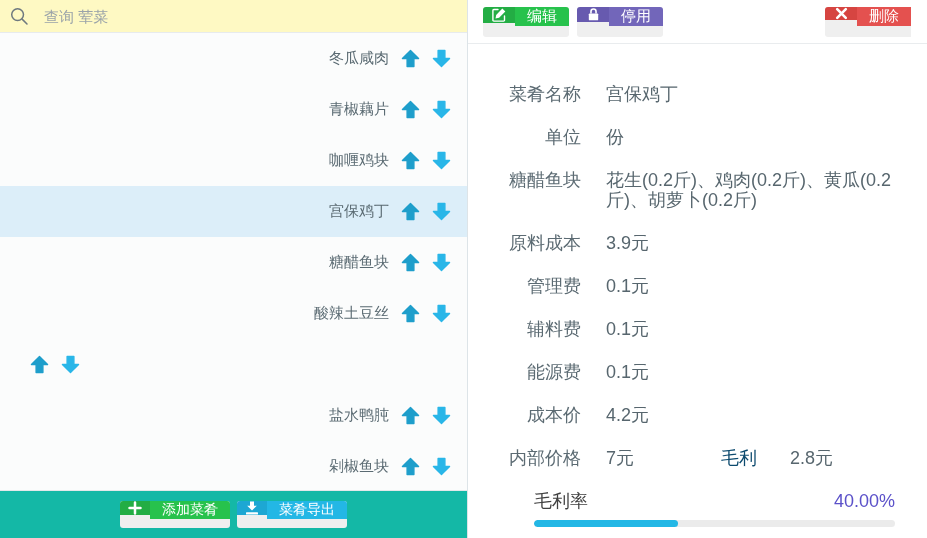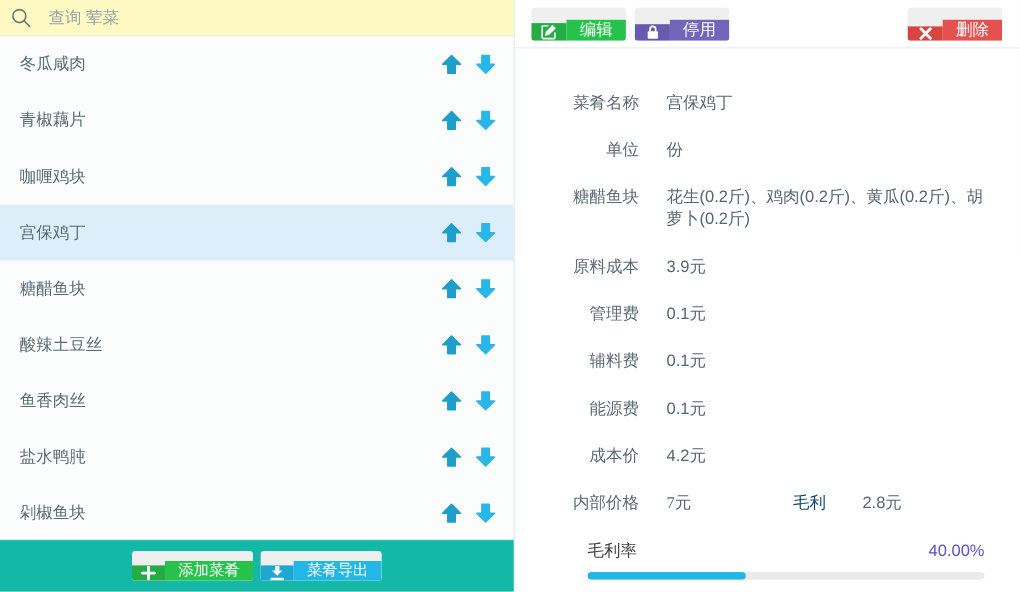--- a/index.html
+++ b/index.html
@@ -35,38 +35,38 @@
   .search-input::placeholder { color: #9aa3a9; opacity: 1; }
 
   .dish-list { flex: 1 1 auto; overflow: hidden; }
   .dish-row {
     height: 51px;
     display: flex; align-items: center;
     padding: 0 16px 0 18px;
     cursor: pointer;
   }
   .dish-row.selected { background: var(--selected_bg, #dceef9); }
-  .dish-name { flex: 1; font-size: 15px; color: #5a6a72; }
+  .dish-name { flex: 1; font-size: 15px; color: #5a6a72; text-align: right; }
   .arrow-btn {
     background: none; border: none; padding: 0; margin-left: 11px;
     width: 20px; height: 20px; cursor: pointer;
     display: flex; align-items: center; justify-content: center;
   }
 
   .list-footer {
     flex: 0 0 48px;
     border-top: 1px solid #e3e8ea;
     background: #14b8a6;
     display: flex; align-items: center; justify-content: center;
     gap: 7px;
   }
 
   
   .btn {
-    display: inline-flex; align-items: flex-end;
+    display: inline-flex; align-items: flex-start;
     border: none; padding: 0; border-radius: 3px; overflow: hidden;
     cursor: pointer; color: #fff; font-family: inherit;
     height: 27px; font-size: 14px;
   }
   .btn .btn-icon { width: 30px; display: flex; align-items: center; justify-content: center; }
   .btn .btn-label { display: flex; align-items: center; padding: 0 12px; white-space: nowrap; }
   .btn-green  .btn-icon { background: var(--green_dark, #23ad44); }
   .btn-green  .btn-label { background: var(--green, #27c24c); }
   .btn-purple .btn-icon { background: var(--purple_dark, #675aaf); }
   .btn-purple .btn-label { background: var(--purple, #7266ba); }
@@ -81,28 +81,28 @@
     flex: 0 0 44px; height: 44px;
     border-bottom: 1px solid #e9ecee;
     display: flex; align-items: center;
     padding-left: 15px; gap: 8px;
     position: relative;
   }
   .toolbar .btn { height: 30px; font-size: 15px; }
   .toolbar .btn .btn-icon { width: 32px; }
   .delete-btn { position: absolute; right: 16px; top: 7px; border-radius: 3px 0 0 3px; }
 
-  .detail-form { padding-top: 40px; font-size: 15px; }
+  .detail-form { padding-top: 40px; font-size: 18px; }
   .field-row { display: flex; margin-bottom: 23px; line-height: 20px; }
   .field-label {
     flex: 0 0 113px; width: 113px;
     text-align: right; color: #5c6b73;
   }
   .field-value { margin-left: 25px; color: #57666e; max-width: 300px; }
-  .price-value { width: 115px; max-width: 115px; margin-left: 25px; font-family: Liberation Serif, serif; }
+  .price-value { width: 115px; max-width: 115px; margin-left: 25px; }
   .profit-label { color: #0c4a6e; text-align: center; }
   .profit-value { margin-left: 33px; color: #57666e; }
 
   .margin-section { margin-left: 66px; width: 361px; }
   .margin-head { display: flex; justify-content: space-between; line-height: 20px; }
   .margin-label { color: #404040; }
   .margin-value { color: var(--margin_value, #5b51c9); }
   .progress-track {
     margin-top: 9px; height: 7px;
     background: #ebebeb; border-radius: 4px;
@@ -200,21 +200,20 @@
             <path d="M10 1.5 L18.5 10 H13.6 V18.5 H6.4 V10 H1.5 Z" fill="var(--arrow_up, #1e9ecb)" stroke="var(--arrow_up, #1e9ecb)" stroke-width="1.4" stroke-linejoin="round"></path>
           </svg>
         </button>
         <button class="arrow-btn">
           <svg width="19" height="19" viewBox="0 0 20 20">
             <path d="M10 18.5 L1.5 10 H6.4 V1.5 H13.6 V10 H18.5 Z" fill="var(--arrow_down, #29b6e8)" stroke="var(--arrow_down, #29b6e8)" stroke-width="1.4" stroke-linejoin="round"></path>
           </svg>
         </button>
       </div>
         <div class="dish-row">
-        <span class="dish-name">鱼香肉丝</span>
         <button class="arrow-btn">
           <svg width="19" height="19" viewBox="0 0 20 20">
             <path d="M10 1.5 L18.5 10 H13.6 V18.5 H6.4 V10 H1.5 Z" fill="var(--arrow_up, #1e9ecb)" stroke="var(--arrow_up, #1e9ecb)" stroke-width="1.4" stroke-linejoin="round"></path>
           </svg>
         </button>
         <button class="arrow-btn">
           <svg width="19" height="19" viewBox="0 0 20 20">
             <path d="M10 18.5 L1.5 10 H6.4 V1.5 H13.6 V10 H18.5 Z" fill="var(--arrow_down, #29b6e8)" stroke="var(--arrow_down, #29b6e8)" stroke-width="1.4" stroke-linejoin="round"></path>
           </svg>
         </button>

